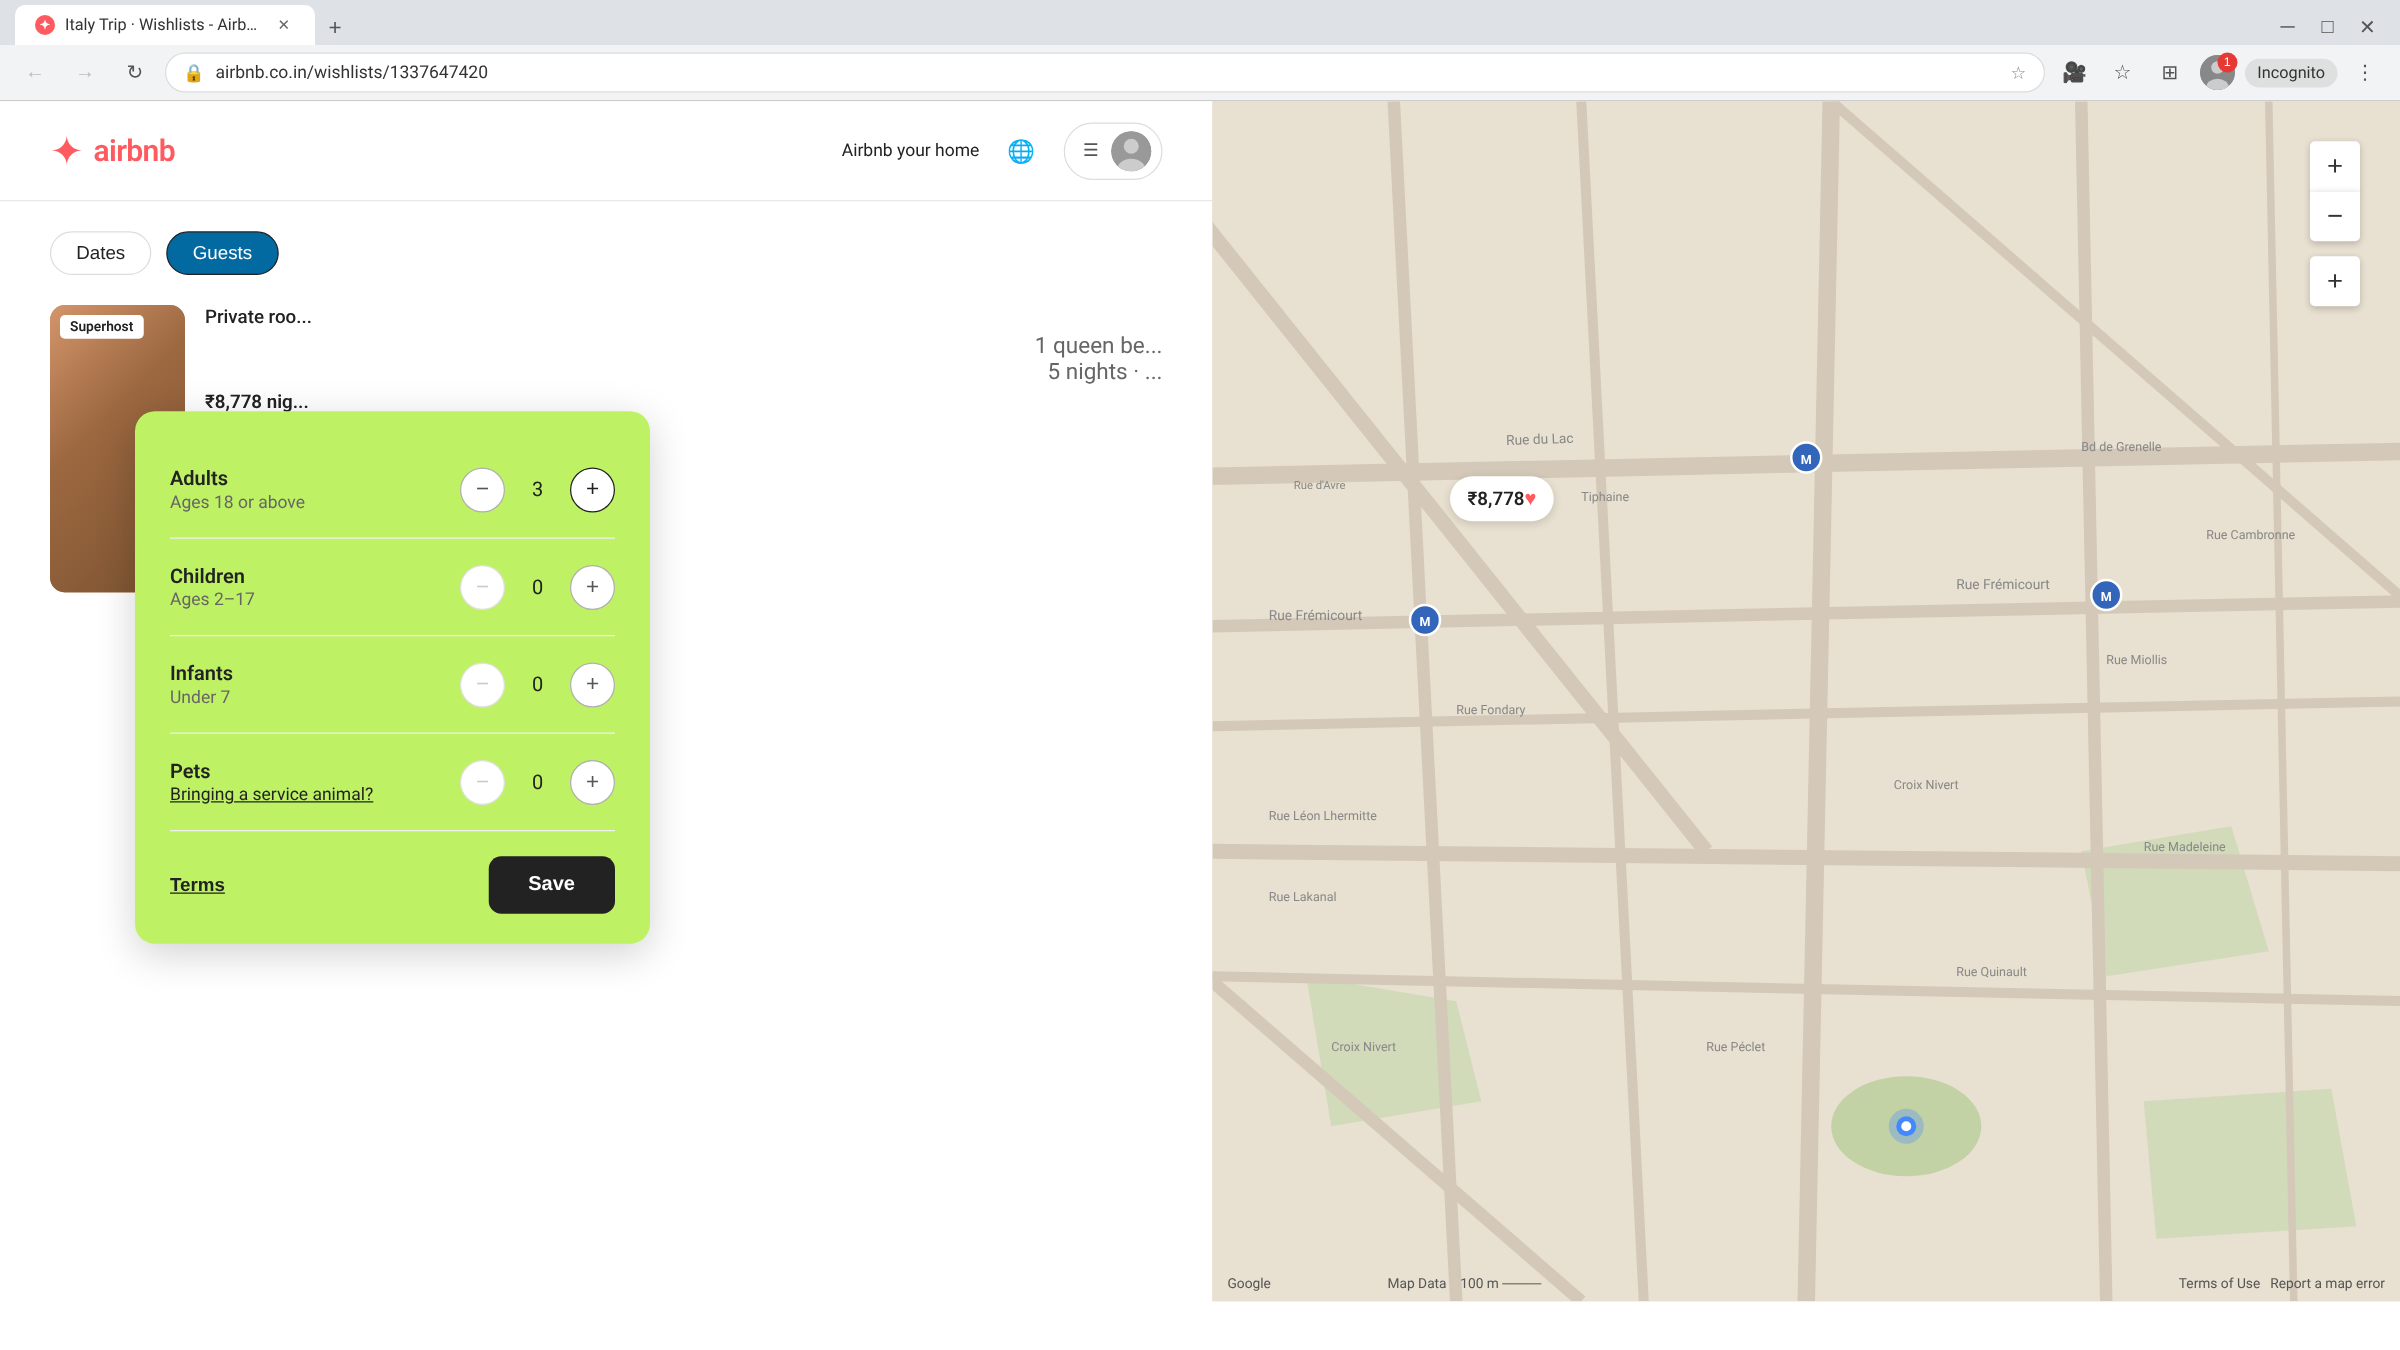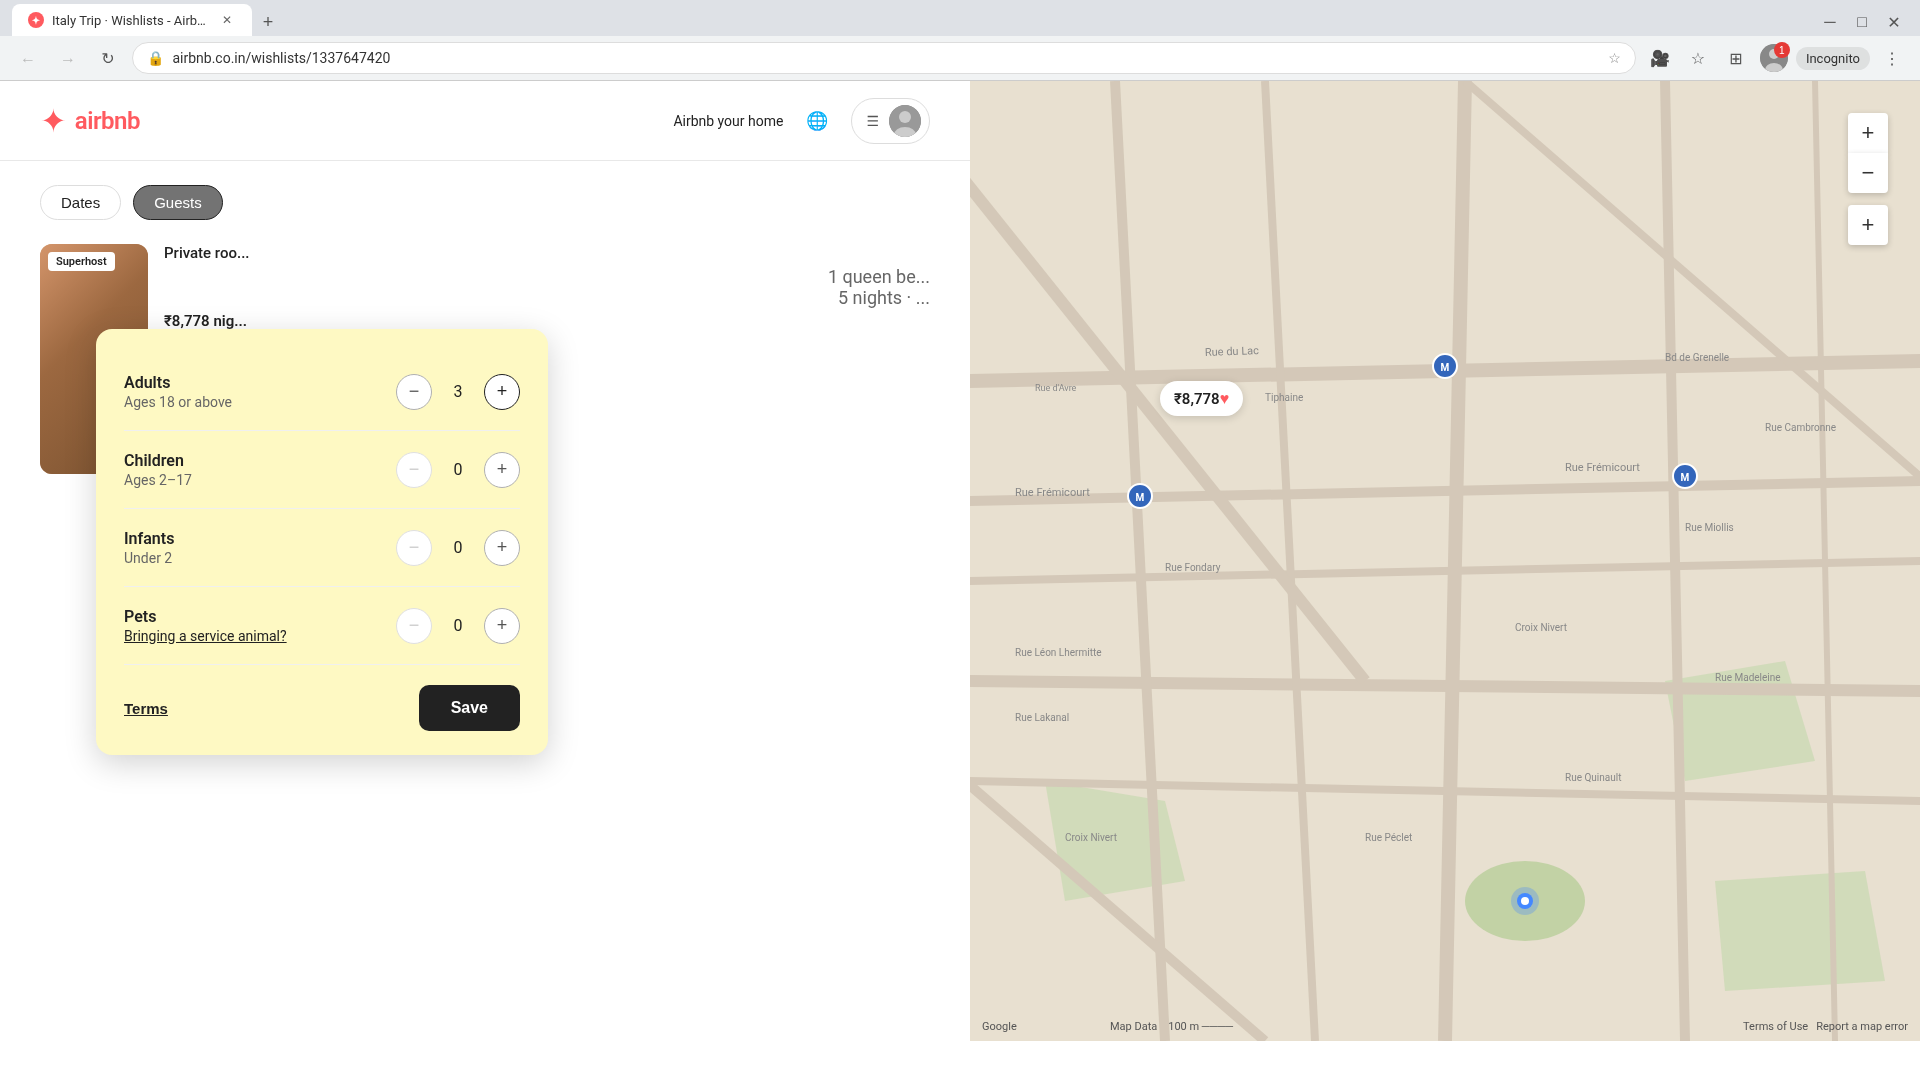--- a/index.html
+++ b/index.html
@@ -256,32 +256,32 @@
       padding: 8px 20px;
       border-radius: 24px;
       border: 1px solid #ddd;
       background: #fff;
       font-size: 15px;
       font-weight: 500;
       cursor: pointer;
       color: #222;
     }
     .filter-tab.active {
-      background: #737373;
+      background: #0369a1;
       color: #fff;
       border-color: #222;
     }
 
     
     .guest-dropdown {
       position: absolute;
       top: 248px;
-      left: 96px;
-      width: 452px;
-      background: #fef9c3;
+      left: 108px;
+      width: 412px;
+      background: #bef264;
       border-radius: 16px;
       box-shadow: 0 8px 32px rgba(0,0,0,0.18);
       padding: 24px 28px;
       z-index: 100;
     }
     .guest-row {
       display: flex;
       align-items: center;
       justify-content: space-between;
       padding: 20px 0;
@@ -613,21 +613,21 @@
         <div class="guest-controls">
           <button class="count-btn disabled">−</button>
           <span class="count-value">0</span>
           <button class="count-btn">+</button>
         </div>
       </div>
 
       <div class="guest-row">
         <div class="guest-info">
           <div class="guest-type">Infants</div>
-          <div class="guest-desc">Under 2</div>
+          <div class="guest-desc">Under 7</div>
         </div>
         <div class="guest-controls">
           <button class="count-btn disabled">−</button>
           <span class="count-value">0</span>
           <button class="count-btn">+</button>
         </div>
       </div>
 
       <div class="guest-row">
         <div class="guest-info">

